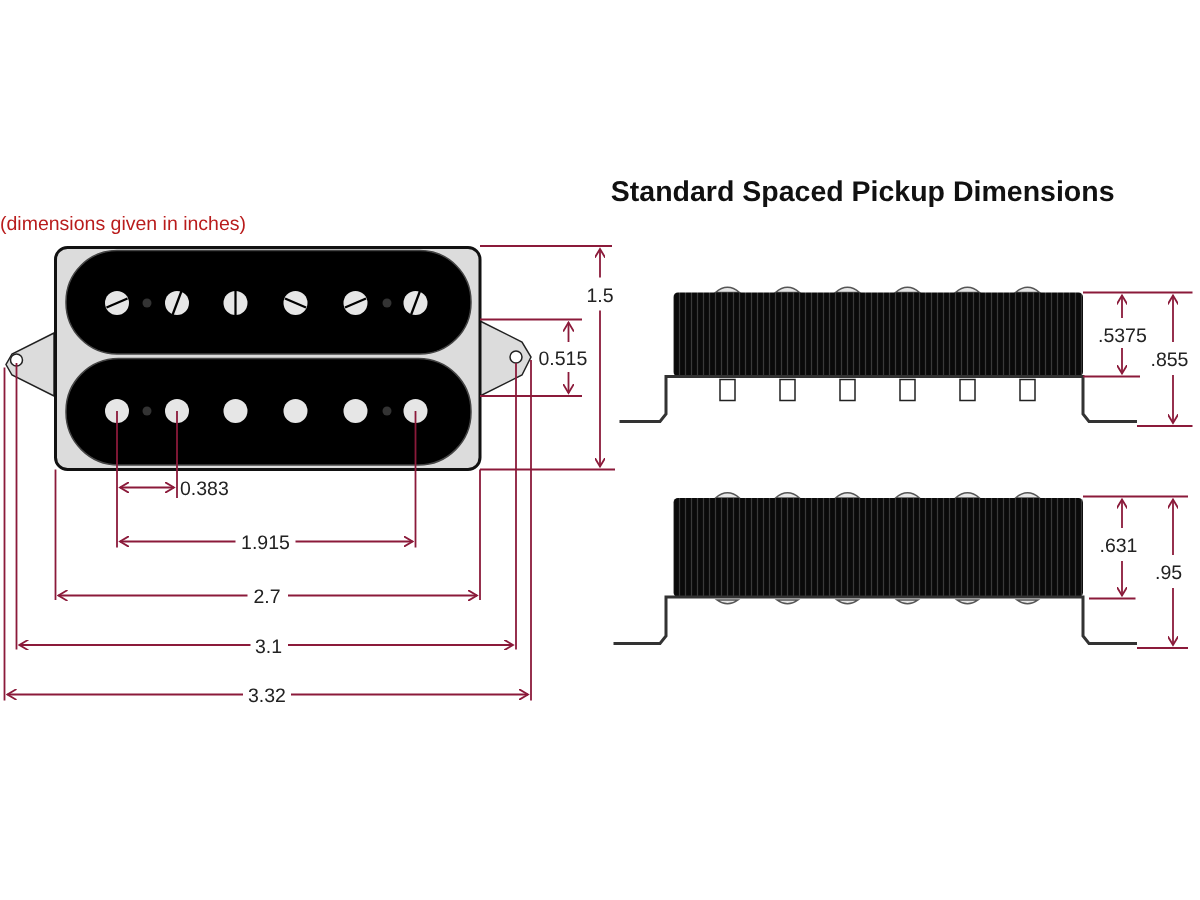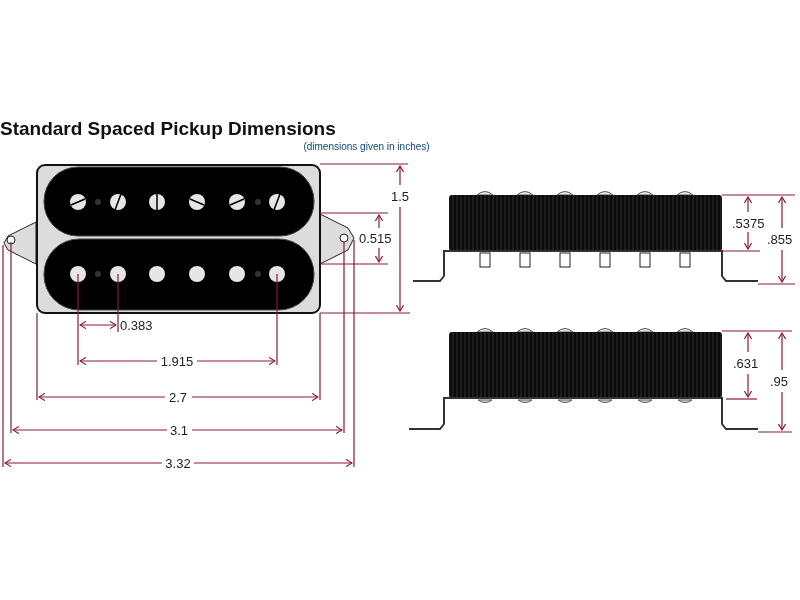--- a/index.html
+++ b/index.html
@@ -1,18 +1,18 @@
 <!DOCTYPE html>
 <html><head>
 <meta charset="utf-8">
 <style>
   html,body{margin:0;padding:0;background:#fff;}
   body{width:800px;height:600px;position:relative;overflow:hidden;font-family:"Liberation Sans",sans-serif;}
-  #title{position:absolute;left:0;top:118px;width:743px;text-align:left;font-size:19px;font-weight:bold;color:#111;}
-  #subtitle{position:absolute;left:0;top:141px;width:733px;text-align:center;font-size:10px;color:#0c4a6e;}
+  #title{position:absolute;left:0;top:118px;width:743px;text-align:right;font-size:19px;font-weight:bold;color:#111;}
+  #subtitle{position:absolute;left:0;top:141px;width:733px;font-size:13px;color:#b91c1c;}
   svg{position:absolute;left:0;top:0;}
   .dimtxt{font-family:"Liberation Sans",sans-serif;font-size:13px;fill:#222;}
 </style>
 </head>
 <body>
 
 <div id="title">Standard Spaced Pickup Dimensions</div>
 <div id="subtitle">(dimensions given in inches)</div>
 
 <svg width="800" height="600" viewBox="0 0 800 600">

